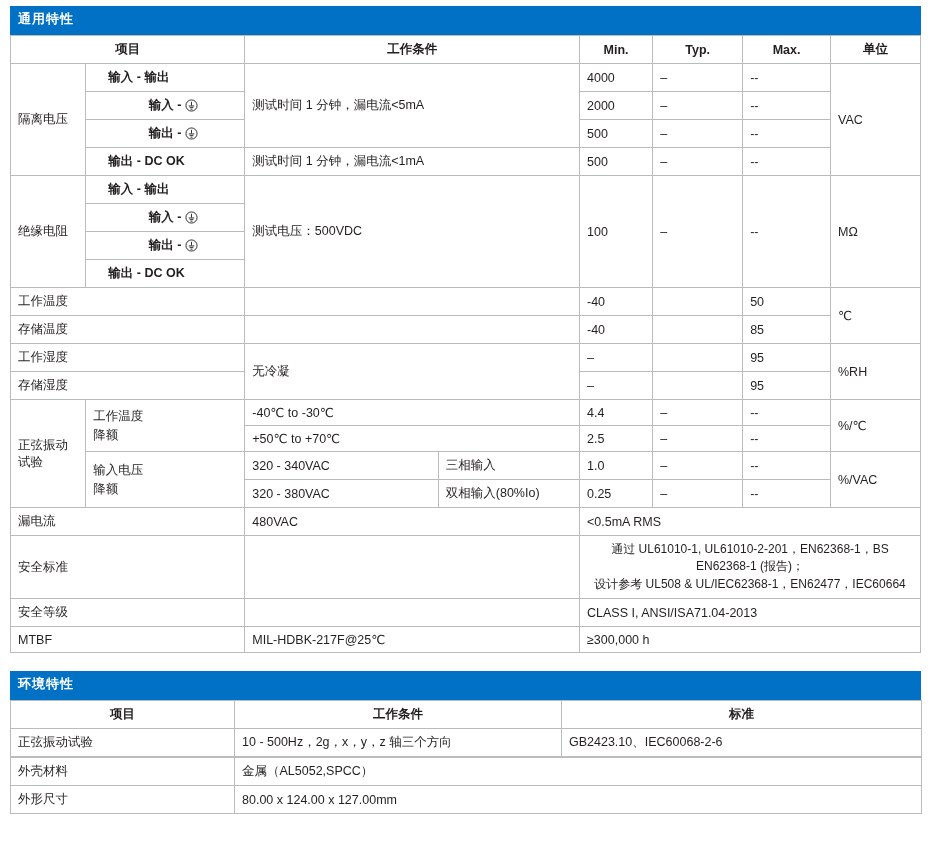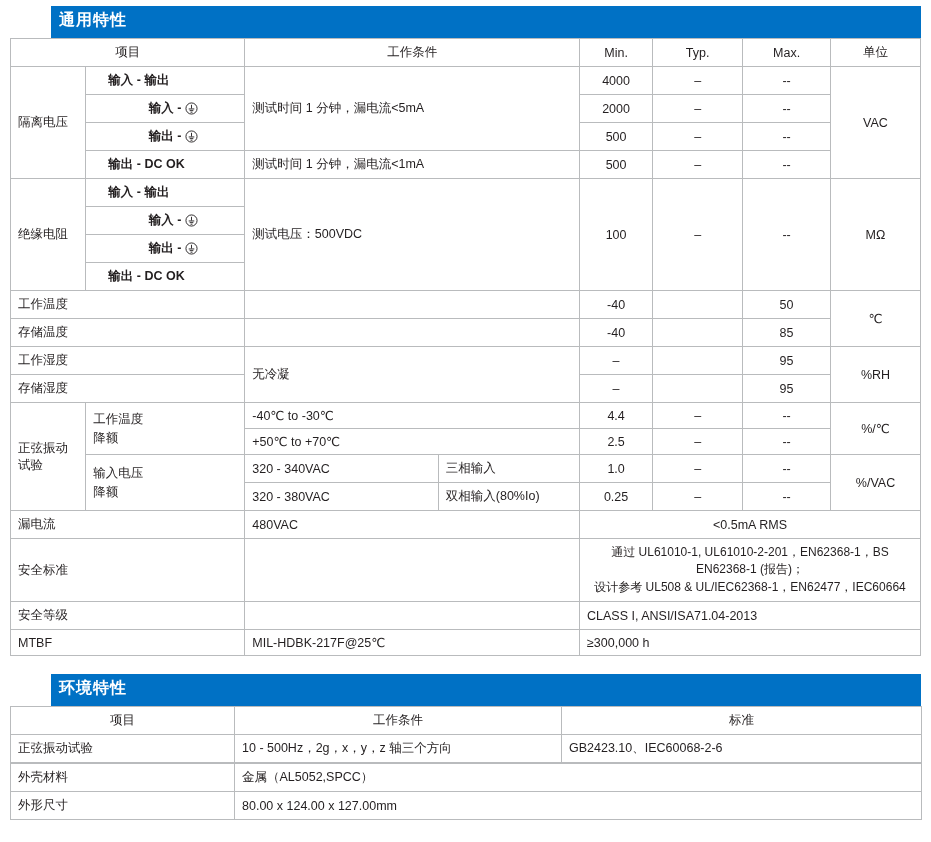--- a/index.html
+++ b/index.html
@@ -10,46 +10,45 @@
     font-size:12.5px;
     color:#231f20;
     -webkit-font-smoothing:antialiased;
   }
   .page{width:931px;padding:6px 10px 10px 10px;box-sizing:border-box;}
 
   
   .section-bar{
     background:#0071c5;
     color:#ffffff;
-    font-size:16px;
+    font-size:13px;
     font-weight:bold;
     padding:4px 8px 5px 8px;
     letter-spacing:1px;
     border-bottom:2px solid #0071c5;
-    margin-left:41px;
   }
   .section-bar.gap{margin-top:18px;}
 
   table{
     width:100%;
     border-collapse:collapse;
     table-layout:fixed;
   }
   td,th{
     border:1px solid #b9bbbd;
     padding:5px 7px;
     vertical-align:middle;
     font-weight:normal;
     font-size:12.5px;
     color:#231f20;
     background:#fff;
   }
-  .c{text-align:center;}
+  .c{}
   .l{text-align:left;}
-  .hdr td{font-weight:normal;text-align:center;}
+  .hdr td{font-weight:bold;text-align:center;}
   .sub{padding-left:22px;font-weight:bold;}
   .small{font-size:12px;text-align:center;}
   .tall{line-height:1.45;}
   .nowrap{white-space:nowrap;text-align:center;}
   .gnd{
     display:inline-block;
     width:12px;height:12px;
     position:relative;
     vertical-align:-2px;
   }

